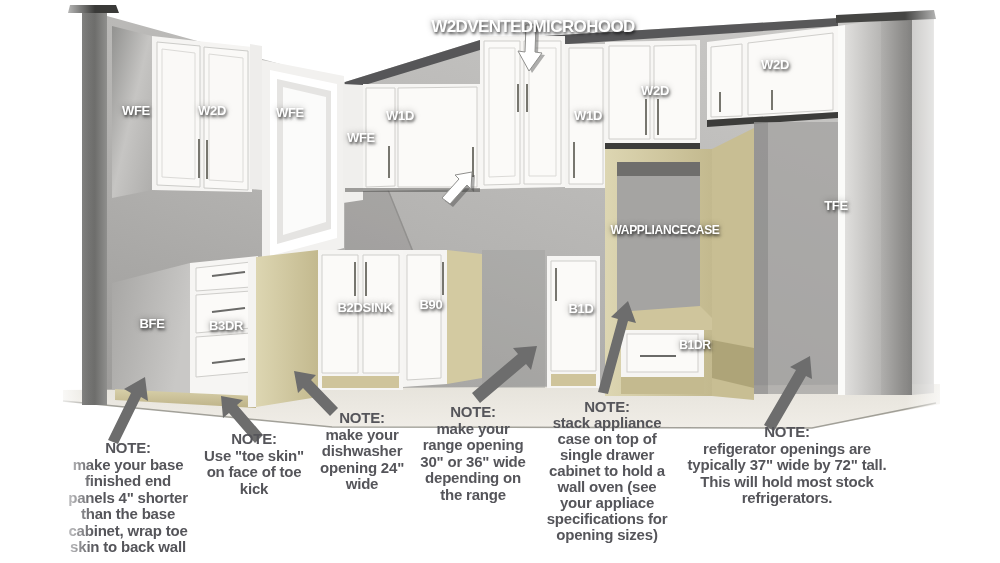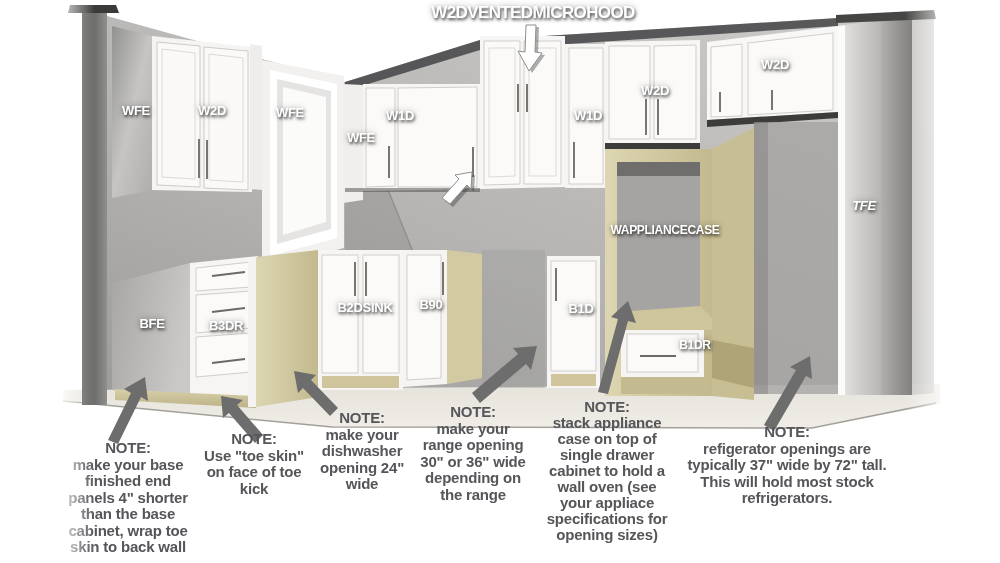--- a/index.html
+++ b/index.html
@@ -2,21 +2,21 @@
 <html><head>
 <meta charset="utf-8">
 <style>
   html,body{margin:0;padding:0;background:#fff;}
   .stage{position:relative;width:1000px;height:563px;overflow:hidden;background:#fff;
          font-family:"Liberation Sans", sans-serif;}
   .stage svg{position:absolute;left:0;top:0;}
   .lbl{position:absolute;transform:translateX(-50%);white-space:nowrap;
        color:#fff;font-weight:bold;font-size:13px;letter-spacing:-0.3px;
        text-shadow:1px 2px 3px rgba(0,0,0,.65), 0 0 6px rgba(0,0,0,.35);}
-  .lbl.big{font-size:17px;letter-spacing:-0.6px;}
+  .lbl.big{font-size:17px;letter-spacing:-0.6px;margin-top:14px;}
   .lbl.small{font-size:12px;}
   .note{position:absolute;transform:translateX(-50%);white-space:pre-line;text-align:center;
         color:#55555a;font-weight:bold;font-size:15px;line-height:16.5px;letter-spacing:-0.2px;}
   .vignette{position:absolute;top:0;height:563px;pointer-events:none;}
   .vig-left{left:0;width:95px;background:linear-gradient(to right,#ffffff 0%,#ffffff 55%,rgba(255,255,255,0) 100%);}
   .vig-right{right:0;width:95px;background:linear-gradient(to left,#ffffff 0%,#ffffff 45%,rgba(255,255,255,0) 100%);}
 </style>
 </head>
 <body>
 
@@ -218,21 +218,21 @@
 
 <div class="lbl big" style="left:533px;top:3px;">W2DVENTEDMICROHOOD</div>
 <div class="lbl" style="left:136px;top:103px;">WFE</div>
 <div class="lbl" style="left:212px;top:103px;">W2D</div>
 <div class="lbl" style="left:290px;top:105px;">WFE</div>
 <div class="lbl" style="left:361px;top:130px;">WFE</div>
 <div class="lbl" style="left:400px;top:108px;">W1D</div>
 <div class="lbl" style="left:588px;top:108px;">W1D</div>
 <div class="lbl" style="left:655px;top:83px;">W2D</div>
 <div class="lbl" style="left:775px;top:57px;">W2D</div>
-<div class="lbl" style="left:864px;top:198px;font-style:italic;">TFE</div>
+<div class="lbl" style="left:836px;top:198px;">TFE</div>
 <div class="lbl small" style="left:665px;top:223px;">WAPPLIANCECASE</div>
 <div class="lbl" style="left:152px;top:316px;text-align:right;">BFE</div>
 <div class="lbl" style="left:226px;top:318px;">B3DR</div>
 <div class="lbl" style="left:365px;top:300px;">B2DSINK</div>
 <div class="lbl" style="left:431px;top:297px;">B90</div>
 <div class="lbl" style="left:581px;top:301px;">B1D</div>
 <div class="lbl small" style="left:695px;top:338px;">B1DR</div>
 
 <div class="note" style="left:128px;top:440px;">NOTE:
 make your base

